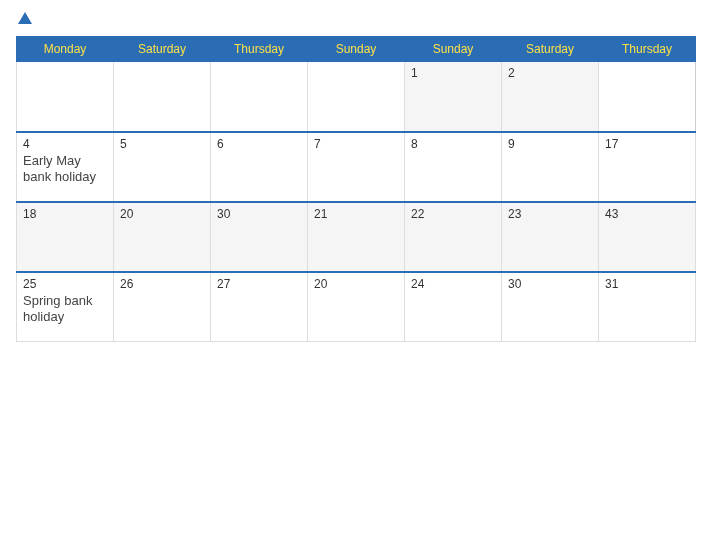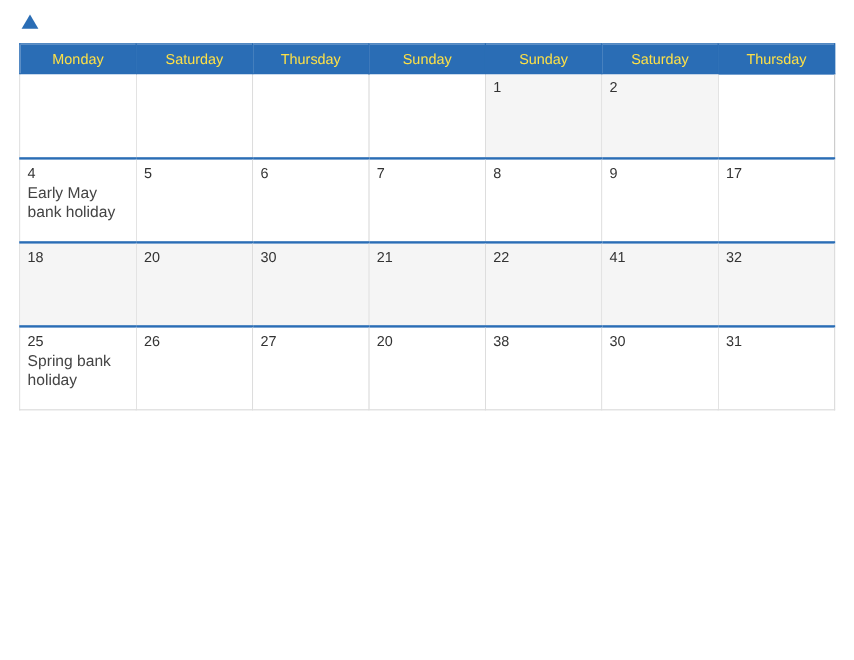--- a/index.html
+++ b/index.html
@@ -193,43 +193,43 @@
         <td>
             <span class="day-number">30</span>
           </td>
         <td>
             <span class="day-number">21</span>
           </td>
         <td>
             <span class="day-number">22</span>
           </td>
         <td>
-            <span class="day-number">41</span>
-          </td>
-        <td>
-            <span class="day-number">32</span>
+            <span class="day-number">23</span>
+          </td>
+        <td>
+            <span class="day-number">43</span>
           </td>
       </tr>
 
       <tr class="top-border-blue">
         <td>
           <span class="day-number">25</span>
           <span class="event-text">Spring bank holiday</span>
         </td>
         <td>
             <span class="day-number">26</span>
           </td>
         <td>
             <span class="day-number">27</span>
           </td>
         <td>
             <span class="day-number">20</span>
           </td>
         <td>
-            <span class="day-number">38</span>
+            <span class="day-number">24</span>
           </td>
         <td>
             <span class="day-number">30</span>
           </td>
         <td>
             <span class="day-number">31</span>
           </td>
       </tr>
     </tbody>
   </table>

